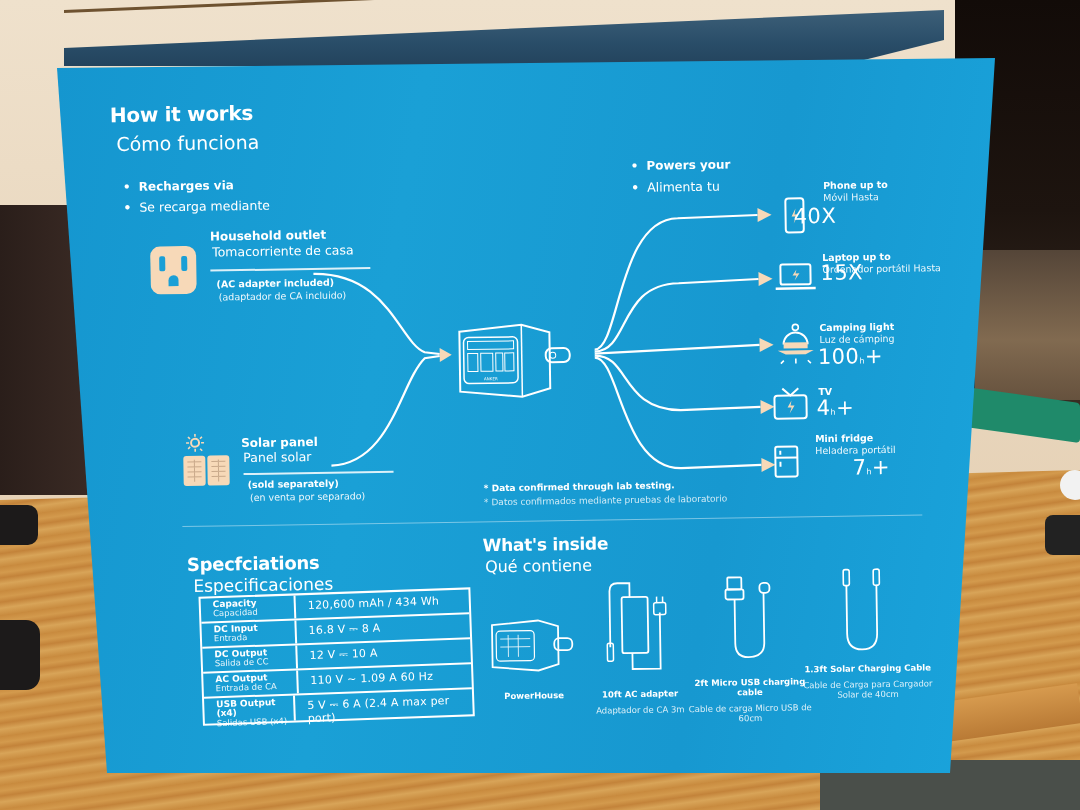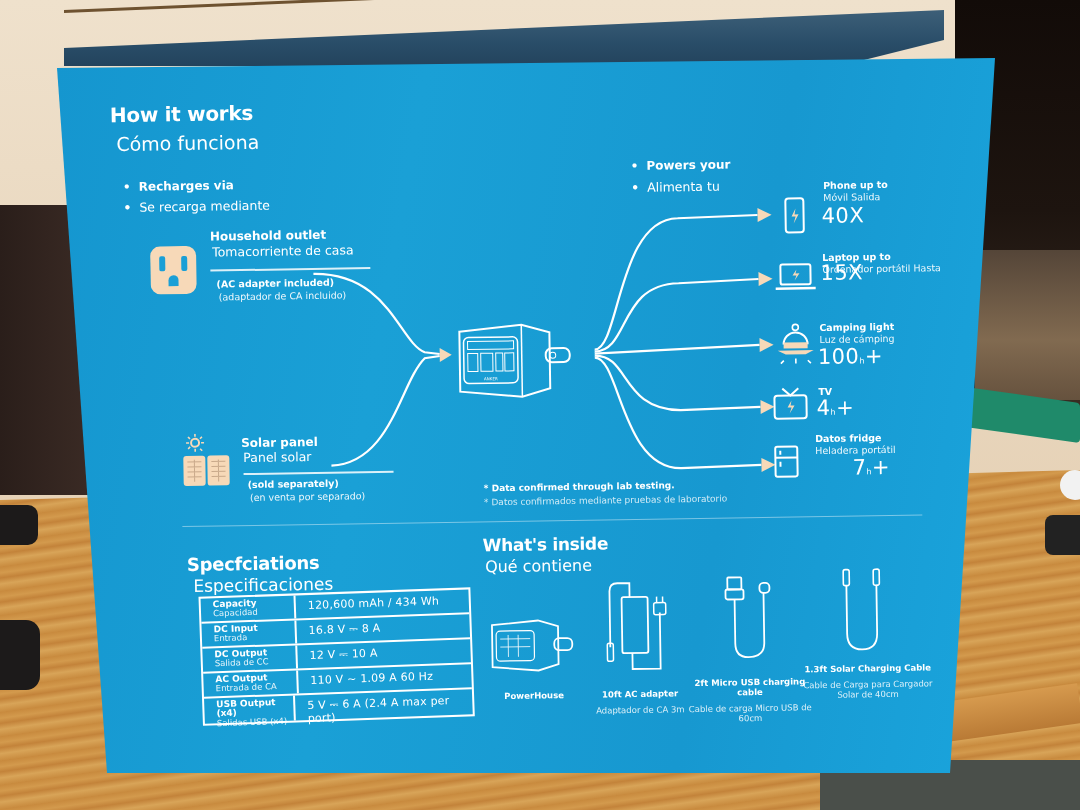--- a/index.html
+++ b/index.html
@@ -155,22 +155,22 @@
     </svg>
 
     <div class="t b-en bullet" style="left:574px; top:110px;">Powers your</div>
     <div class="t b-es bullet" style="left:574px; top:131px;">Alimenta tu</div>
 
     <svg class="icon" style="left:726px; top:150px;" width="22" height="38" viewBox="0 0 22 38">
       <rect x="2" y="2" width="18" height="34" rx="3" fill="none" stroke="#fff" stroke-width="2"></rect>
       <path d="M12 12 L8 20 H12 L10 27 L15 18 H11 Z" fill="#f7d9b8"></path>
     </svg>
     <div class="t sm-en" style="left:766px; top:134px;">Phone up to</div>
-    <div class="t sm-es" style="left:766px; top:146px;">Móvil Salida</div>
-    <div class="t big" style="left:764px; top:158px;">40X</div>
+    <div class="t sm-es" style="left:766px; top:146px;">Móvil Hasta</div>
+    <div class="t big" style="left:736px; top:158px;">40X</div>
 
     <svg class="icon" style="left:716px; top:216px;" width="42" height="30" viewBox="0 0 42 30">
       <rect x="6" y="2" width="30" height="20" rx="2" fill="none" stroke="#fff" stroke-width="2"></rect>
       <path d="M1 26 H41" stroke="#fff" stroke-width="2.5"></path>
       <path d="M22 7 L18 13 H22 L20 18 L25 11 H21 Z" fill="#f7d9b8"></path>
     </svg>
     <div class="t sm-en" style="left:764px; top:206px;">Laptop up to</div>
     <div class="t sm-es" style="left:764px; top:218px;">Ordenador portátil Hasta</div>
     <div class="t big" style="left:762px; top:215px;">15X</div>
 
@@ -190,21 +190,21 @@
       <rect x="2" y="9" width="32" height="23" rx="3" fill="none" stroke="#fff" stroke-width="2"></rect>
       <path d="M19 14 L15 21 H19 L17 27 L22 19 H18 Z" fill="#f7d9b8"></path>
     </svg>
     <div class="t sm-en" style="left:758px; top:340px;">TV</div>
     <div class="t big" style="left:756px; top:350px;"><span>4</span><sub>h</sub><span>+</span></div>
 
     <svg class="icon" style="left:712px; top:398px;" width="26" height="34" viewBox="0 0 26 34">
       <rect x="2" y="2" width="22" height="30" rx="2" fill="none" stroke="#fff" stroke-width="2"></rect>
       <path d="M2 13 H24 M7 6 v4 M7 17 v5" stroke="#fff" stroke-width="2"></path>
     </svg>
-    <div class="t sm-en" style="left:754px; top:387px;">Datos fridge</div>
+    <div class="t sm-en" style="left:754px; top:387px;">Mini fridge</div>
     <div class="t sm-es" style="left:754px; top:399px;">Heladera portátil</div>
     <div class="t big" style="left:752px; top:410px;margin-left:39px;"><span>7</span><sub>h</sub><span>+</span></div>
 
     <div class="t sm-en" style="left:422px; top:432px; font-size:9px;">* Data confirmed through lab testing.</div>
     <div class="t sm-es" style="left:422px; top:446px; font-size:9px; opacity:.8;">* Datos confirmados mediante pruebas de laboratorio</div>
 
     <div class="divider" style="left:120px; top:470px; width:740px; height:1px; opacity:.5;"></div>
 
     <div class="t h-en" style="left:124px; top:498px; font-size:18px;">Specfciations</div>
     <div class="t h-es" style="left:130px; top:520px; font-size:17px;">Especificaciones</div>

